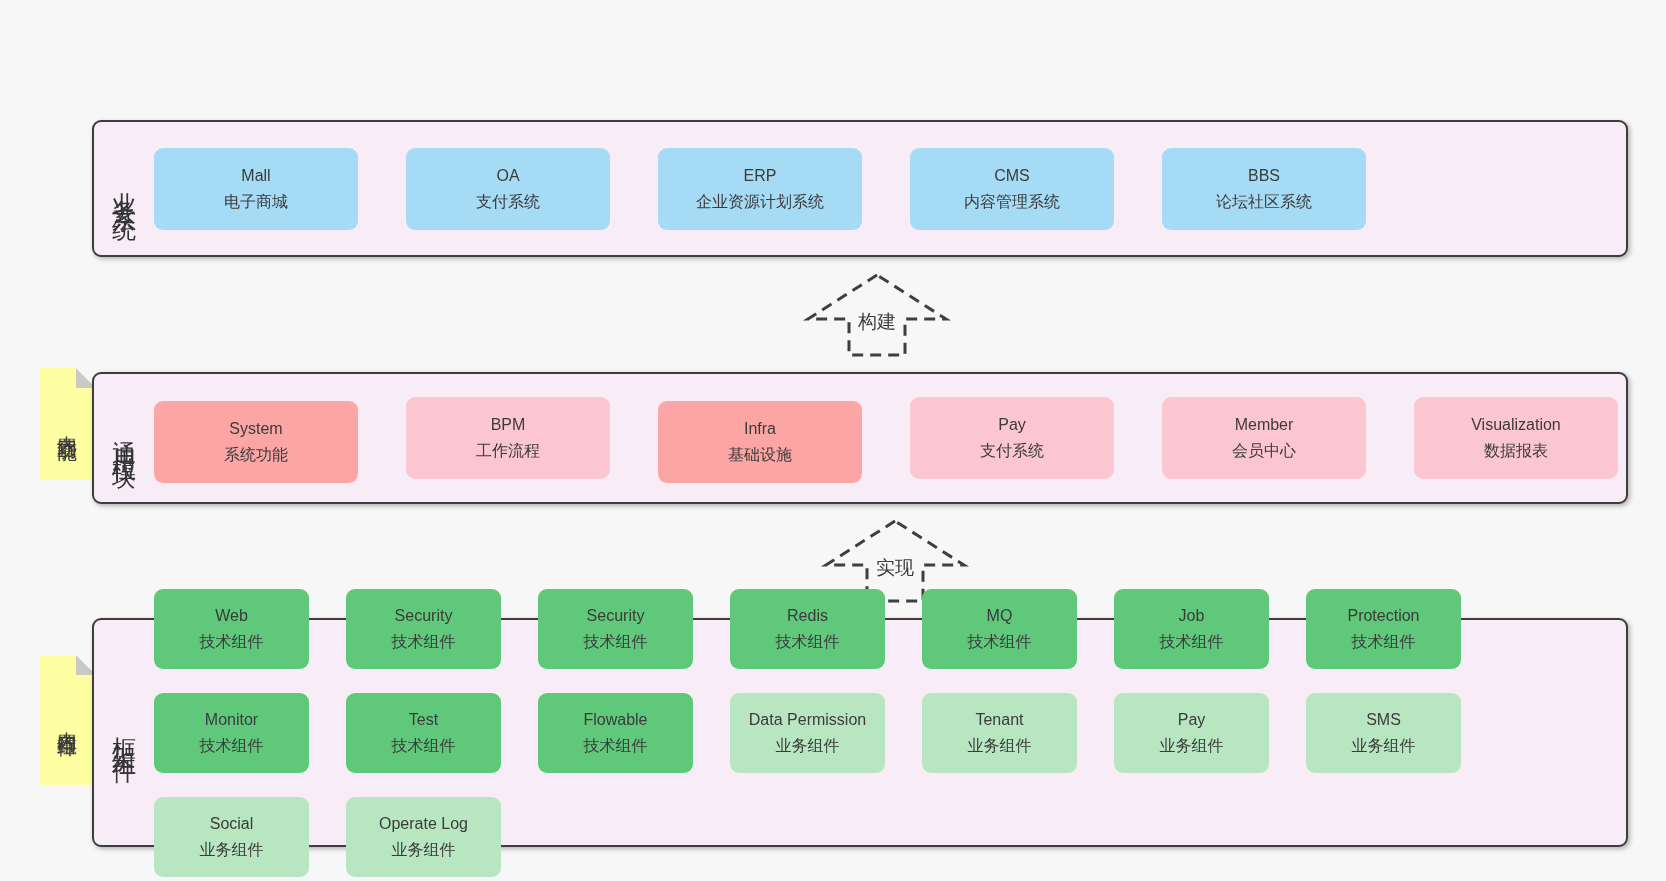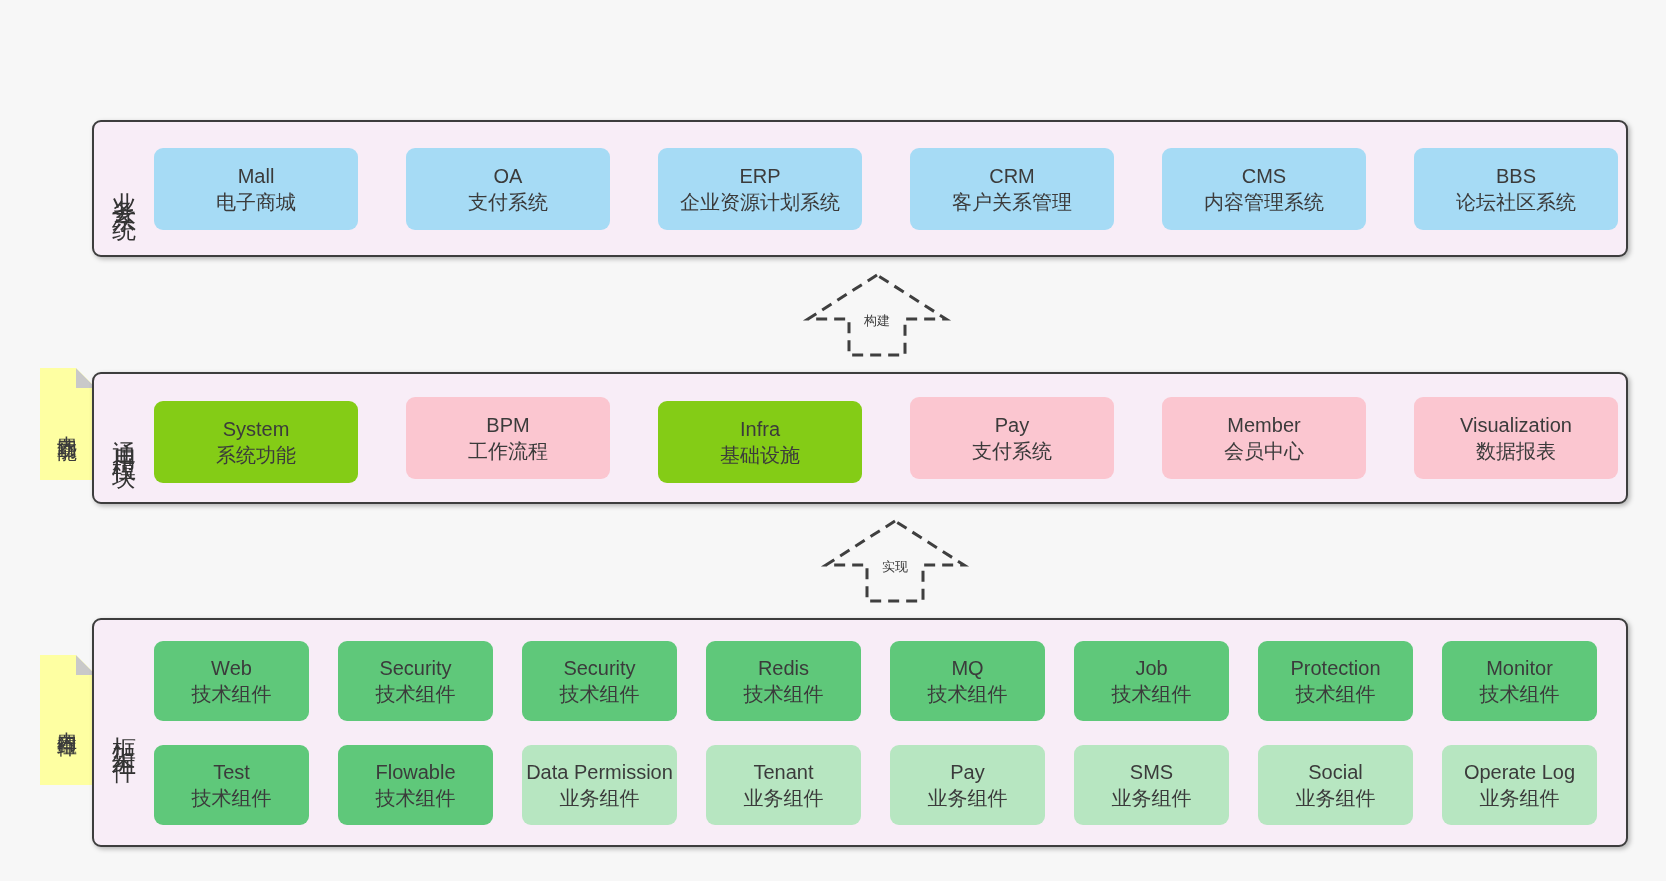--- a/index.html
+++ b/index.html
@@ -22,30 +22,30 @@
     flex:0 0 60px; display:flex; align-items:center; justify-content:center;
   }
   .side-label span {
     writing-mode:vertical-lr; text-orientation:upright;
     font-size:24px; letter-spacing:8px; color:#333; white-space:nowrap;
   }
   .boxes {
     flex:1; display:flex; flex-wrap:wrap; align-items:center; align-content:center;
     column-gap:48px; row-gap:24px; padding-right:8px;
   }
-  .sec3 .boxes { column-gap:29px; }
+  .sec3 .boxes { column-gap:37px; }
   
   .box {
     border-radius:9px; display:flex; flex-direction:column; justify-content:center;
-    text-align:center; color:#3b3b3b; font-size:20px; line-height:26px;
+    text-align:center; color:#3b3b3b; font-size:16px; line-height:26px;
   }
   .w204 { width:204px; height:82px; }
   .w155 { width:155px; height:80px; }
   .blue       { background:#a6dbf5; }
-  .red        { background:#84cc16;margin-top:8px; }
+  .red        { background:#fca5a5;margin-top:8px; }
   .pink       { background:#fbc6d0; }
   .green      { background:#5fc87a; }
   .lightgreen { background:#b7e6c1; }
   
   .note {
     position:absolute; left:40px; width:56px; background:#feffa2;
     box-shadow:2px 2px 4px rgba(0,0,0,0.18);
     clip-path:polygon(0 0, calc(100% - 20px) 0, 100% 20px, 100% 100%, 0 100%);
     display:flex; align-items:center; justify-content:center; z-index:0;
   }
@@ -60,21 +60,21 @@
     font-size:20px; letter-spacing:2px; color:#3b3b3b; white-space:nowrap;
   }
   .section { z-index:1; }
   
   .arrow { position:absolute; width:150px; height:86px; z-index:0; }
   .arrow1 { left:802px; top:272px; }
   .arrow2 { left:820px; top:518px; }
   .arrow svg { position:absolute; inset:0; }
   .arrow .arrow-label {
     position:absolute; left:50%; top:46px; transform:translate(-50%,-35%);
-    font-size:13px; color:#3b3b3b; background:#f7f7f7; padding:1px 3px;
+    font-size:19px; color:#3b3b3b; background:#f7f7f7; padding:1px 3px;
     white-space:nowrap;
   }
 </style>
 </head>
 <body>
 
 <div class="canvas">
 
   <div class="note note2">
     <div class="fold"></div>
@@ -110,24 +110,20 @@
       </div>
       <div class="box w204 blue">
         <span>OA</span>
         <span>支付系统</span>
       </div>
       <div class="box w204 blue">
         <span>ERP</span>
         <span>企业资源计划系统</span>
       </div>
       <div class="box w204 blue">
-        <span>CRM</span>
-        <span>客户关系管理</span>
-      </div>
-      <div class="box w204 blue">
         <span>CMS</span>
         <span>内容管理系统</span>
       </div>
       <div class="box w204 blue">
         <span>BBS</span>
         <span>论坛社区系统</span>
       </div>
     </div>
   </div>
 

